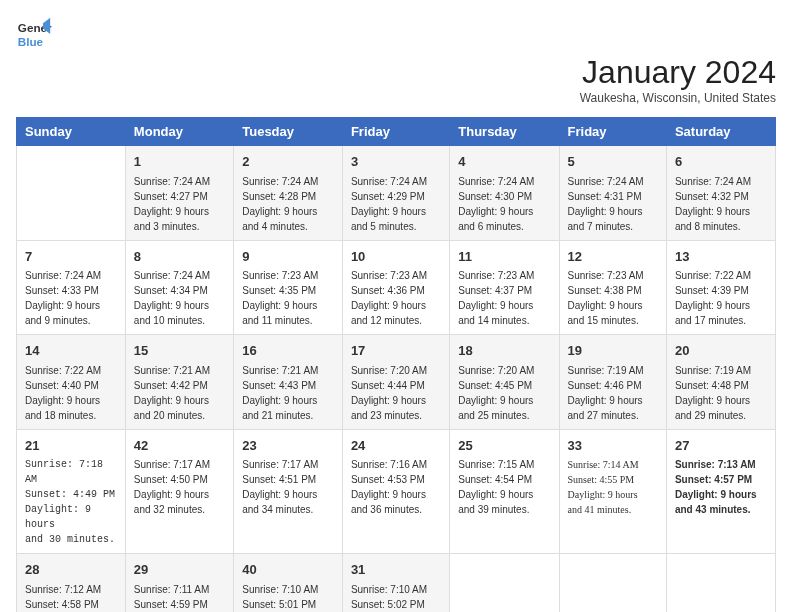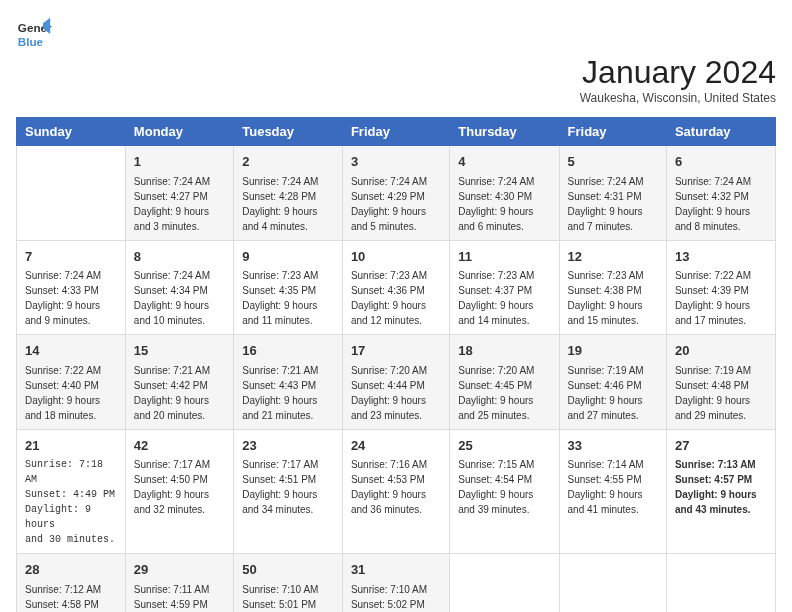--- a/index.html
+++ b/index.html
@@ -295,21 +295,21 @@
         </td>
         <td>
           <span class="day-number">25</span>
           <div class="cell-text" style="white-space: pre-line;">Sunrise: 7:15 AM
 Sunset: 4:54 PM
 Daylight: 9 hours
 and 39 minutes.</div>
         </td>
         <td>
           <span class="day-number">33</span>
-          <div class="cell-text" style="white-space: pre-line;">Sunrise: 7:14 AM
+          <div class="cell-text" style="white-space: pre-line; font-family: Liberation Serif, serif;">Sunrise: 7:14 AM
 Sunset: 4:55 PM
 Daylight: 9 hours
 and 41 minutes.</div>
         </td>
         <td>
           <span class="day-number">27</span>
           <div class="cell-text" style="white-space: pre-line; font-weight: bold;">Sunrise: 7:13 AM
 Sunset: 4:57 PM
 Daylight: 9 hours
 and 43 minutes.</div>
@@ -324,21 +324,21 @@
 and 45 minutes.</div>
         </td>
         <td>
           <span class="day-number">29</span>
           <div class="cell-text" style="white-space: pre-line;">Sunrise: 7:11 AM
 Sunset: 4:59 PM
 Daylight: 9 hours
 and 47 minutes.</div>
         </td>
         <td>
-          <span class="day-number">50</span>
+          <span class="day-number">40</span>
           <div class="cell-text" style="white-space: pre-line;">Sunrise: 7:10 AM
 Sunset: 5:01 PM
 Daylight: 9 hours
 and 50 minutes.</div>
         </td>
         <td>
           <span class="day-number">31</span>
           <div class="cell-text" style="white-space: pre-line;">Sunrise: 7:10 AM
 Sunset: 5:02 PM
 Daylight: 9 hours

